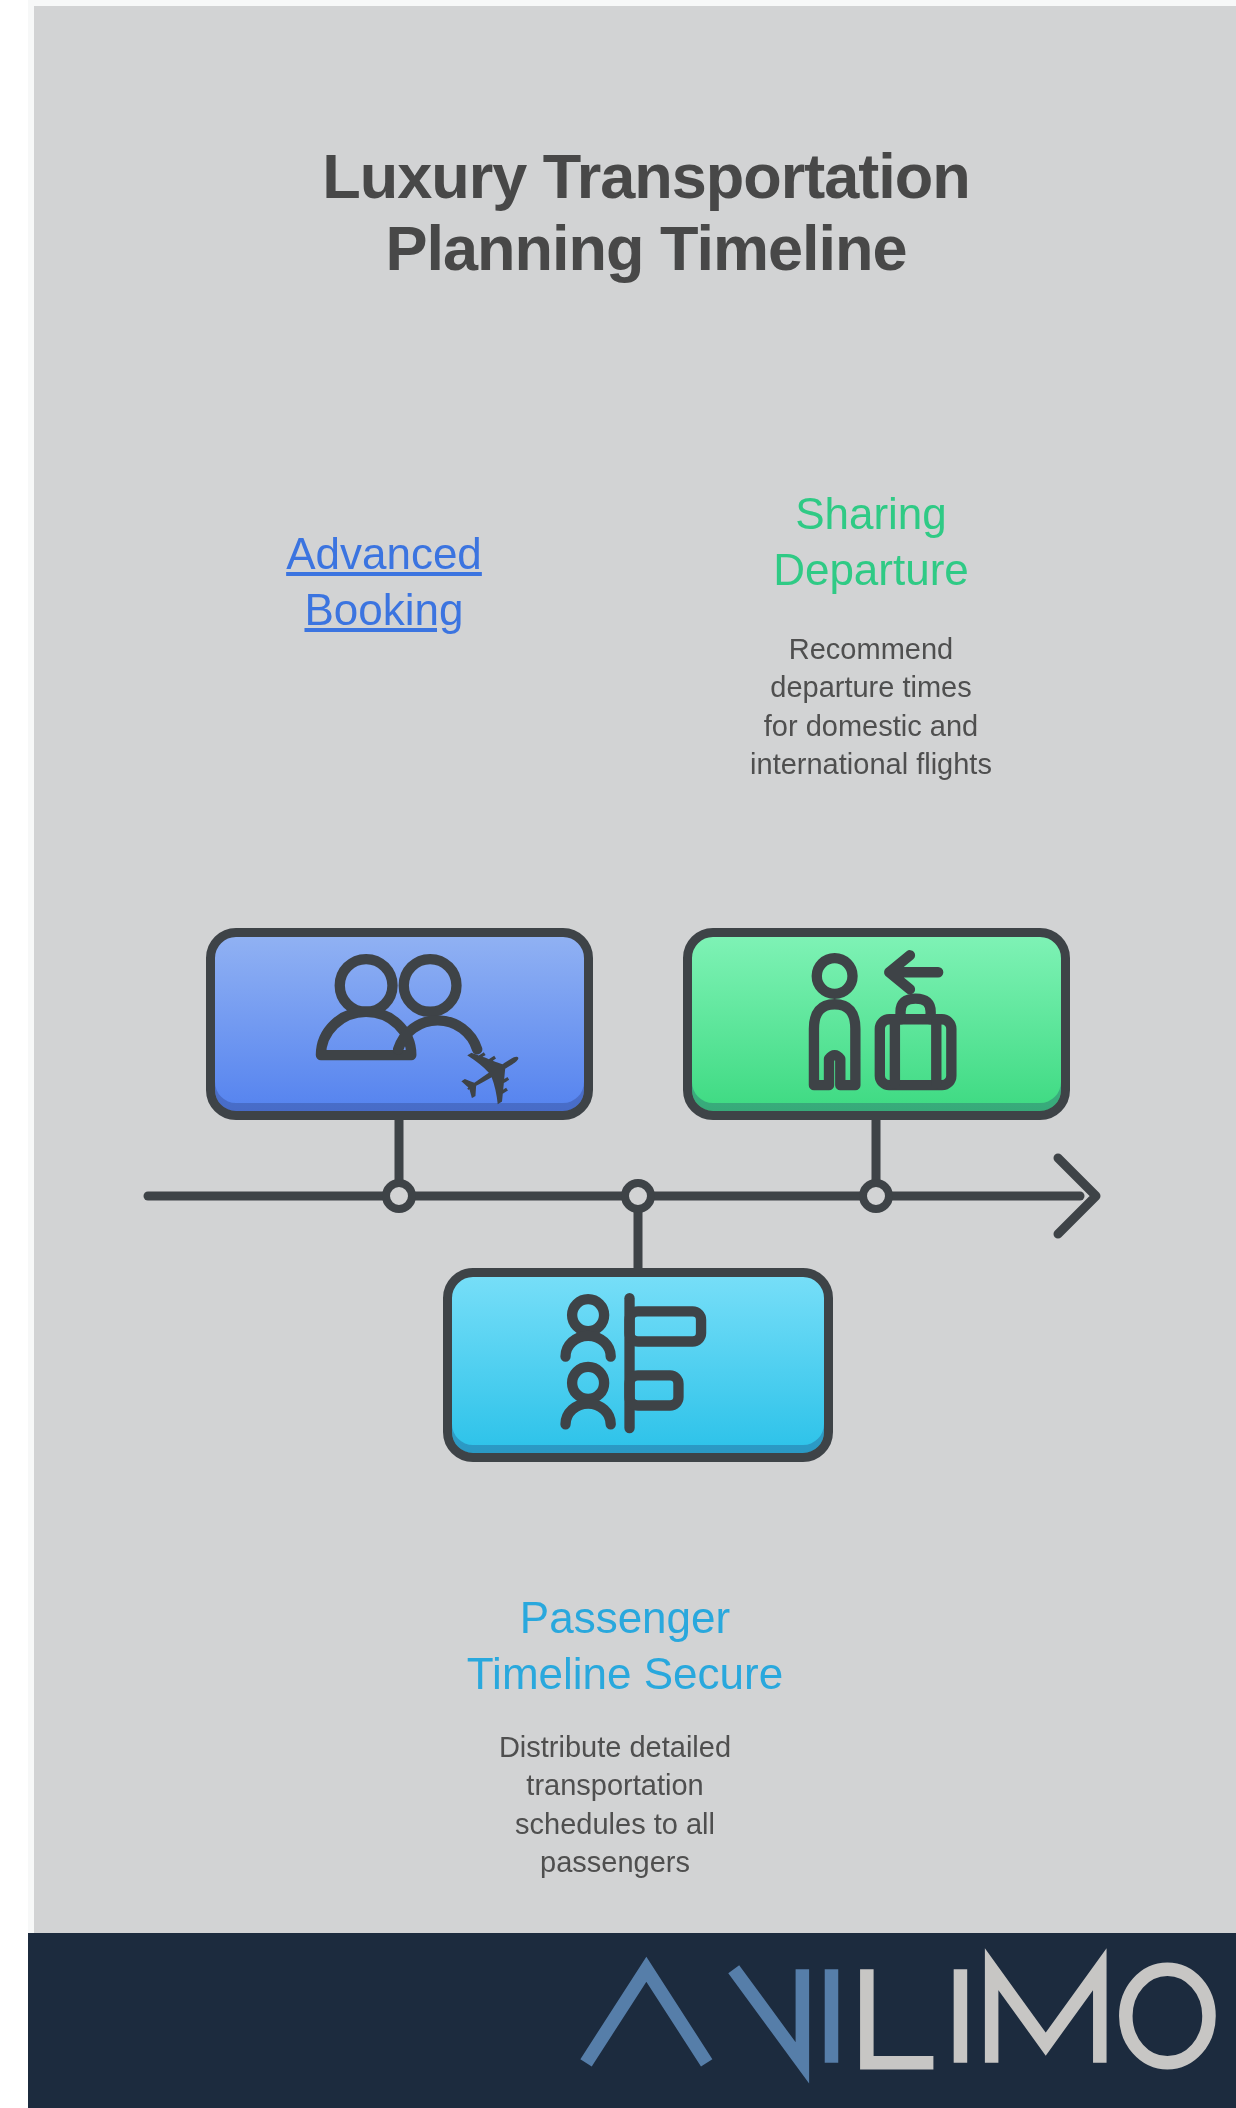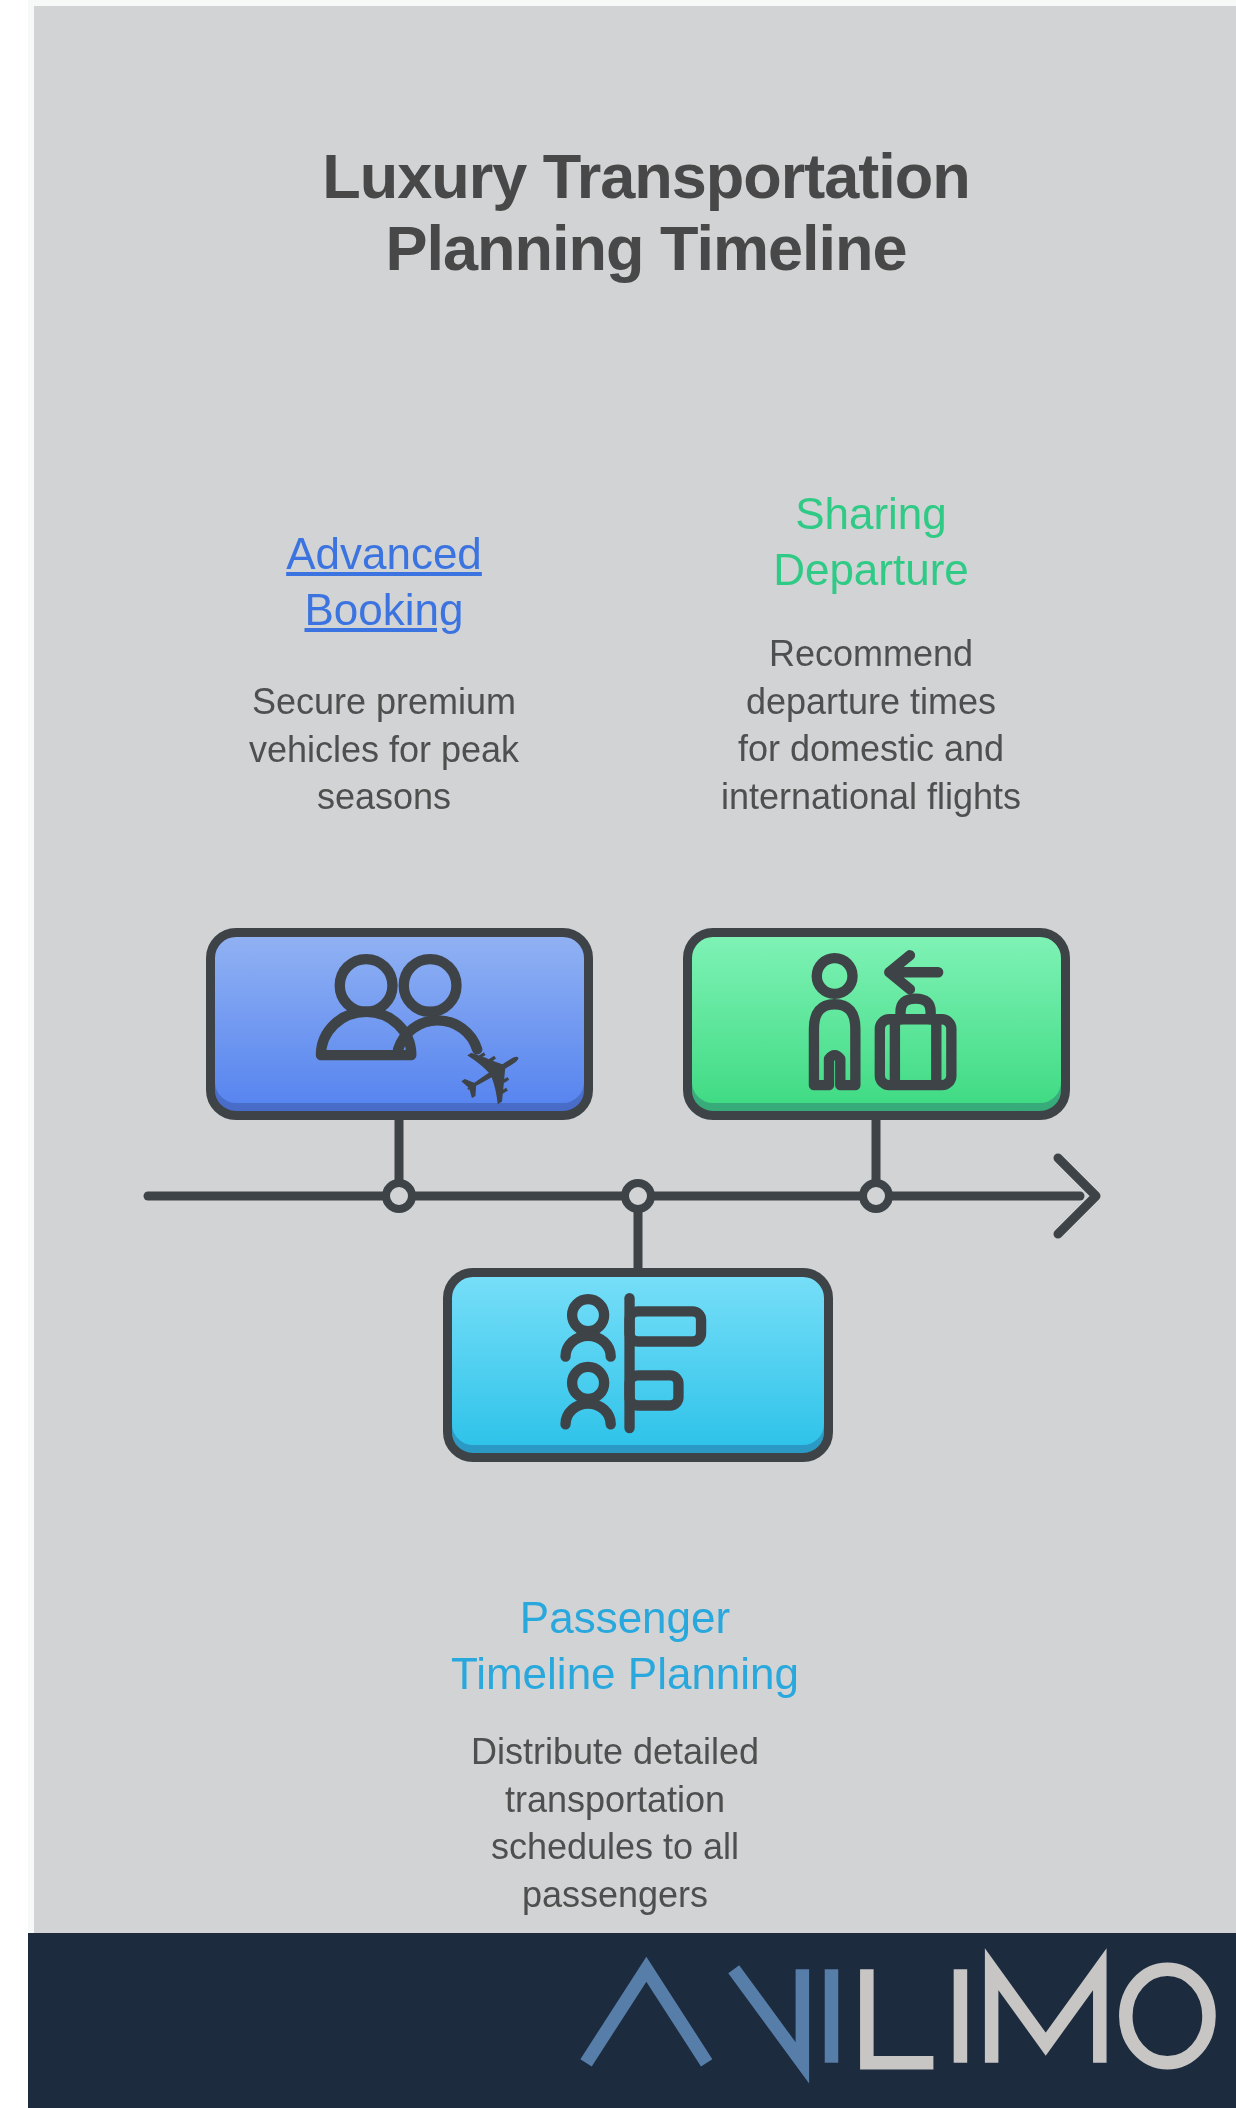--- a/index.html
+++ b/index.html
@@ -19,21 +19,21 @@
 
   .step-title {
     position:absolute; text-align:center; font-size:44px; font-weight:400;
     line-height:1.27; white-space:pre-line;
   }
   .step-title.s1 { left:106px; top:526px;  width:500px;text-decoration:underline; }
   .step-title.s2 { left:593px; top:486px;  width:500px; }
   .step-title.s3 { left:347px; top:1590px; width:500px; }
 
   .step-desc {
-    position:absolute; text-align:center; font-size:36px; color:#4f4f4f;
+    position:absolute; text-align:center; font-size:29px; color:#4f4f4f;
     line-height:1.32; white-space:pre-line;
   }
   .step-desc.s1 { left:106px; top:678px;  width:500px; }
   .step-desc.s2 { left:593px; top:630px;  width:500px; }
   .step-desc.s3 { left:337px; top:1728px; width:500px; }
 
   .card {
     position:absolute; border:9px solid #3e4347; border-radius:30px;
     display:flex; align-items:center; justify-content:center;
     box-shadow: inset 0 -8px 0 rgba(35,48,100,0.28);
@@ -70,25 +70,22 @@
   <div class="content-bg"></div>
 
   <div class="page-title">Luxury Transportation
 Planning Timeline</div>
 
   <div class="step-title s1" style="color: rgb(59, 116, 224);">Advanced
 Booking</div>
   <div class="step-title s2" style="color: rgb(47, 202, 133);">Sharing
 Departure</div>
   <div class="step-title s3" style="color: rgb(41, 168, 221);">Passenger
-Timeline Planning</div>
+Timeline Secure</div>
 
-  <div class="step-desc s1">Secure premium
-vehicles for peak
-seasons</div>
   <div class="step-desc s2">Recommend
 departure times
 for domestic and
 international flights</div>
   <div class="step-desc s3">Distribute detailed
 transportation
 schedules to all
 passengers</div>
 
   <svg class="timeline-svg" viewBox="0 0 1010 174">

